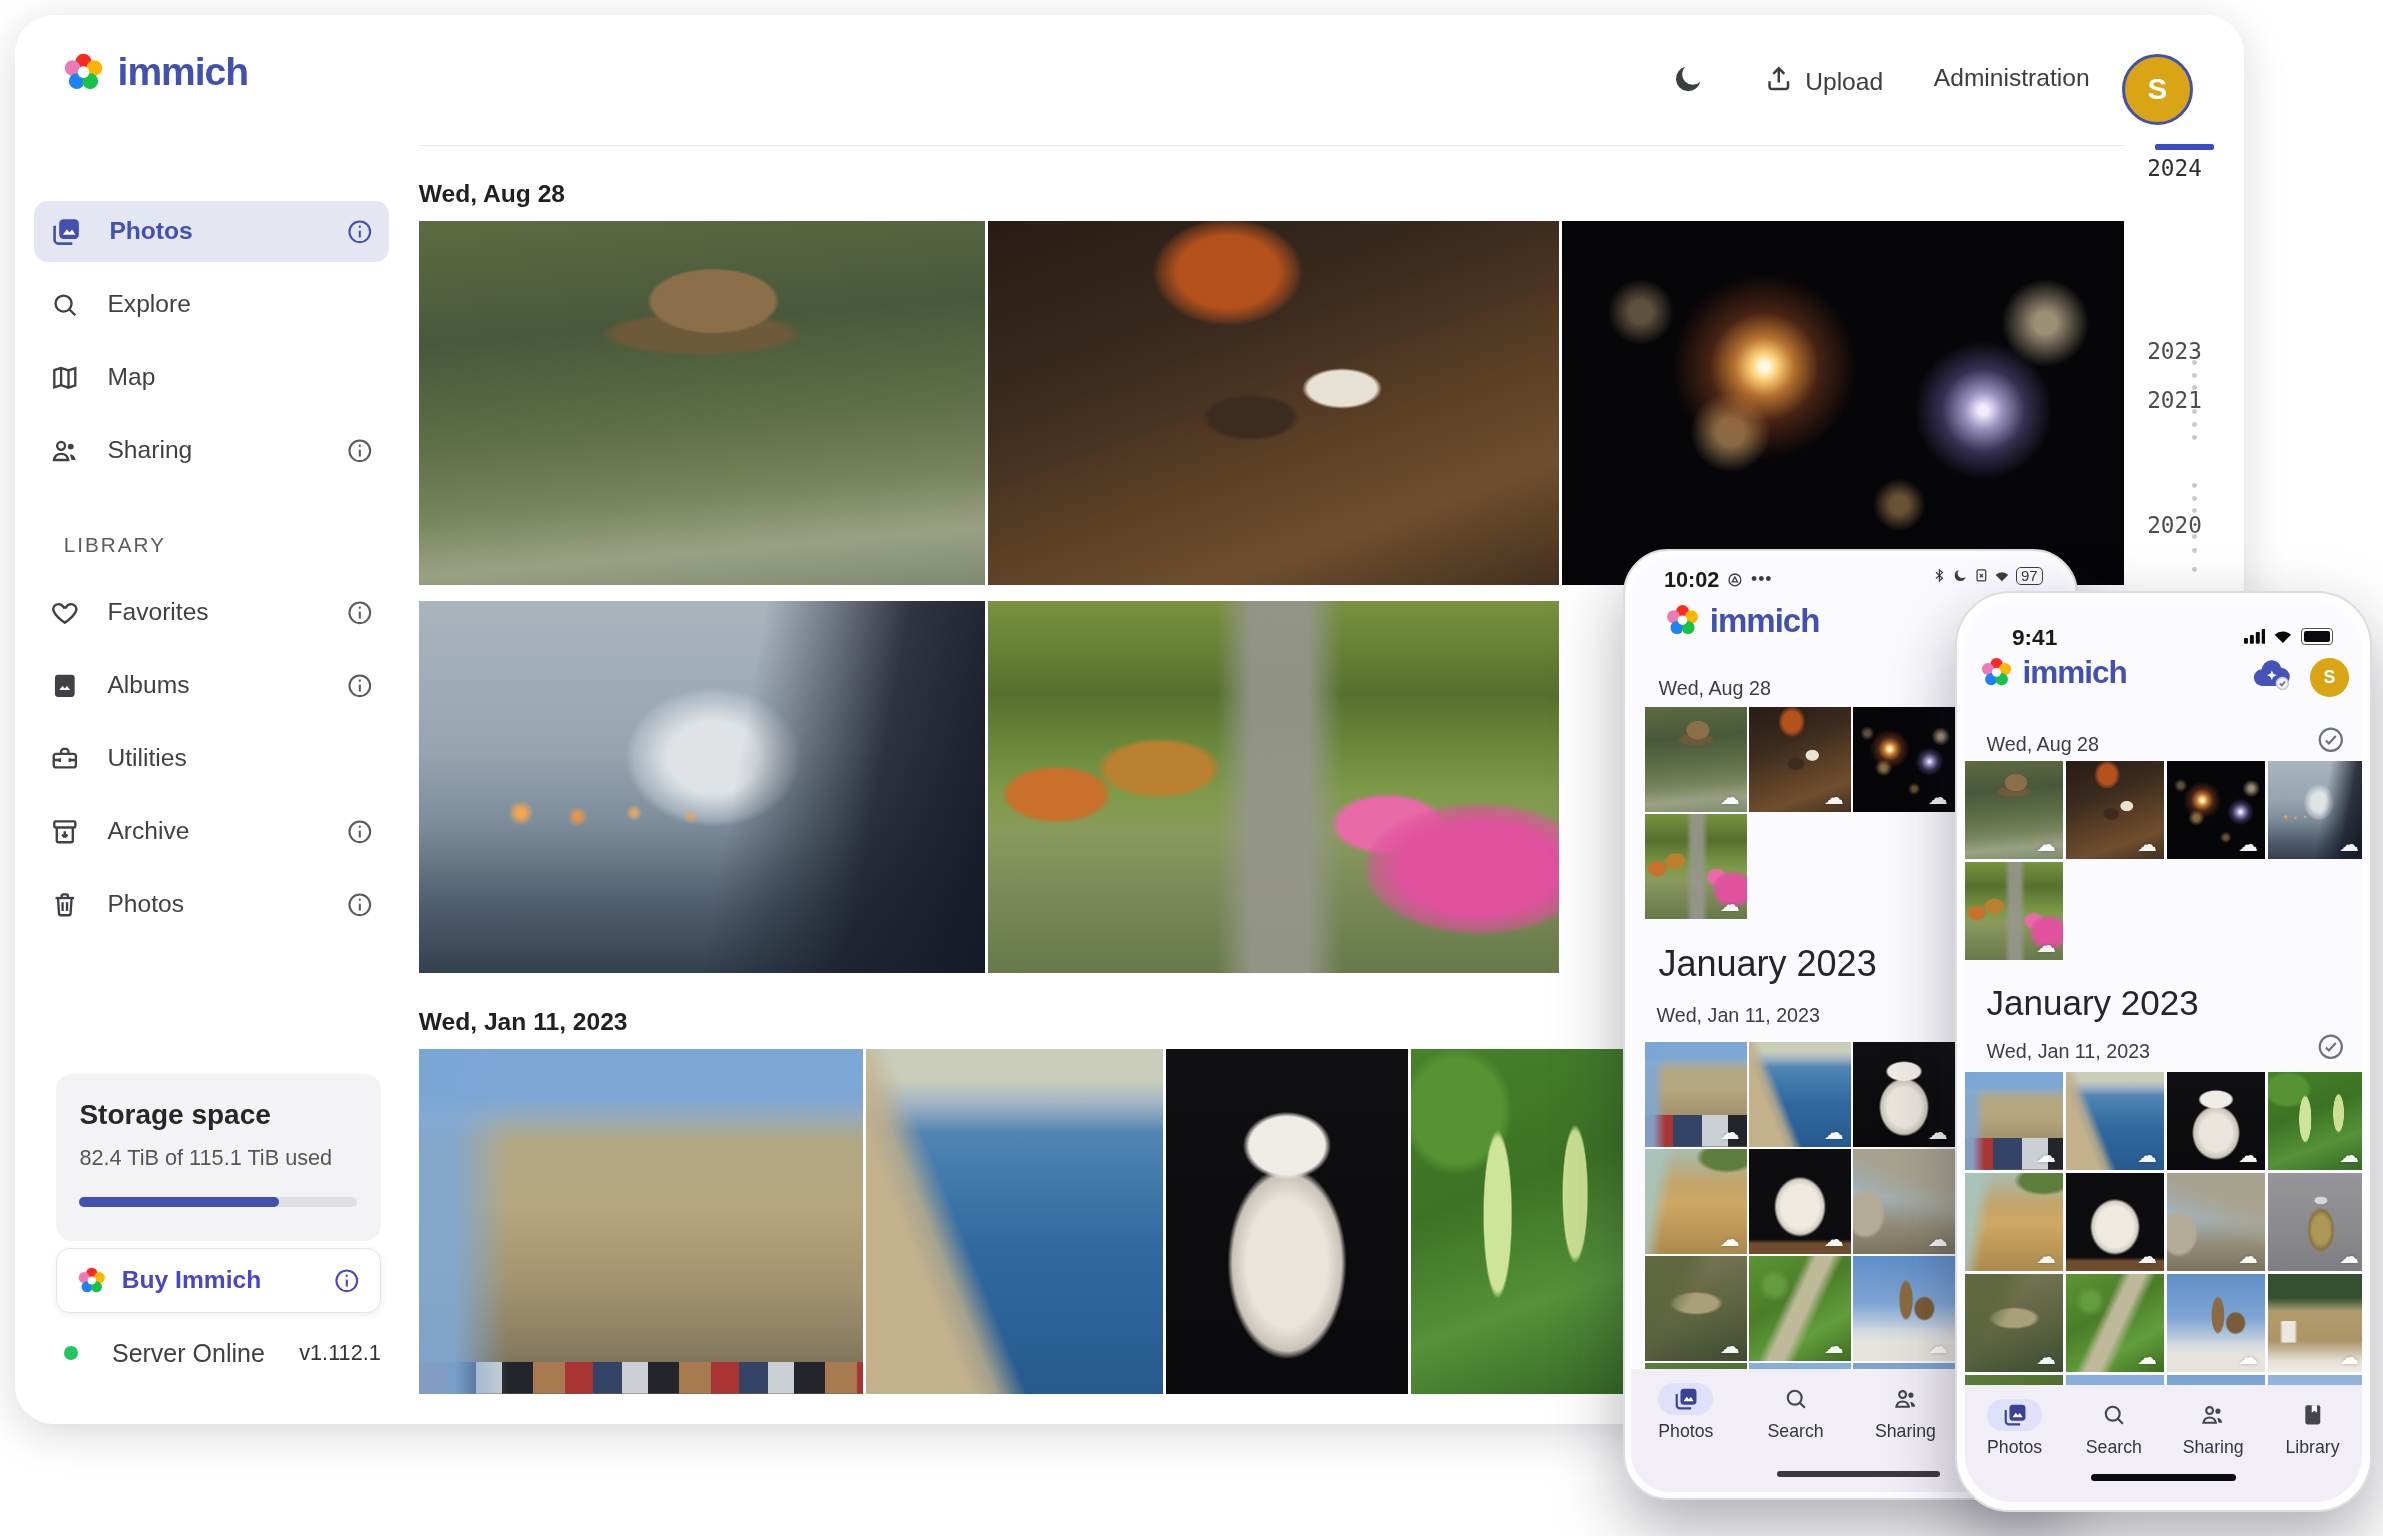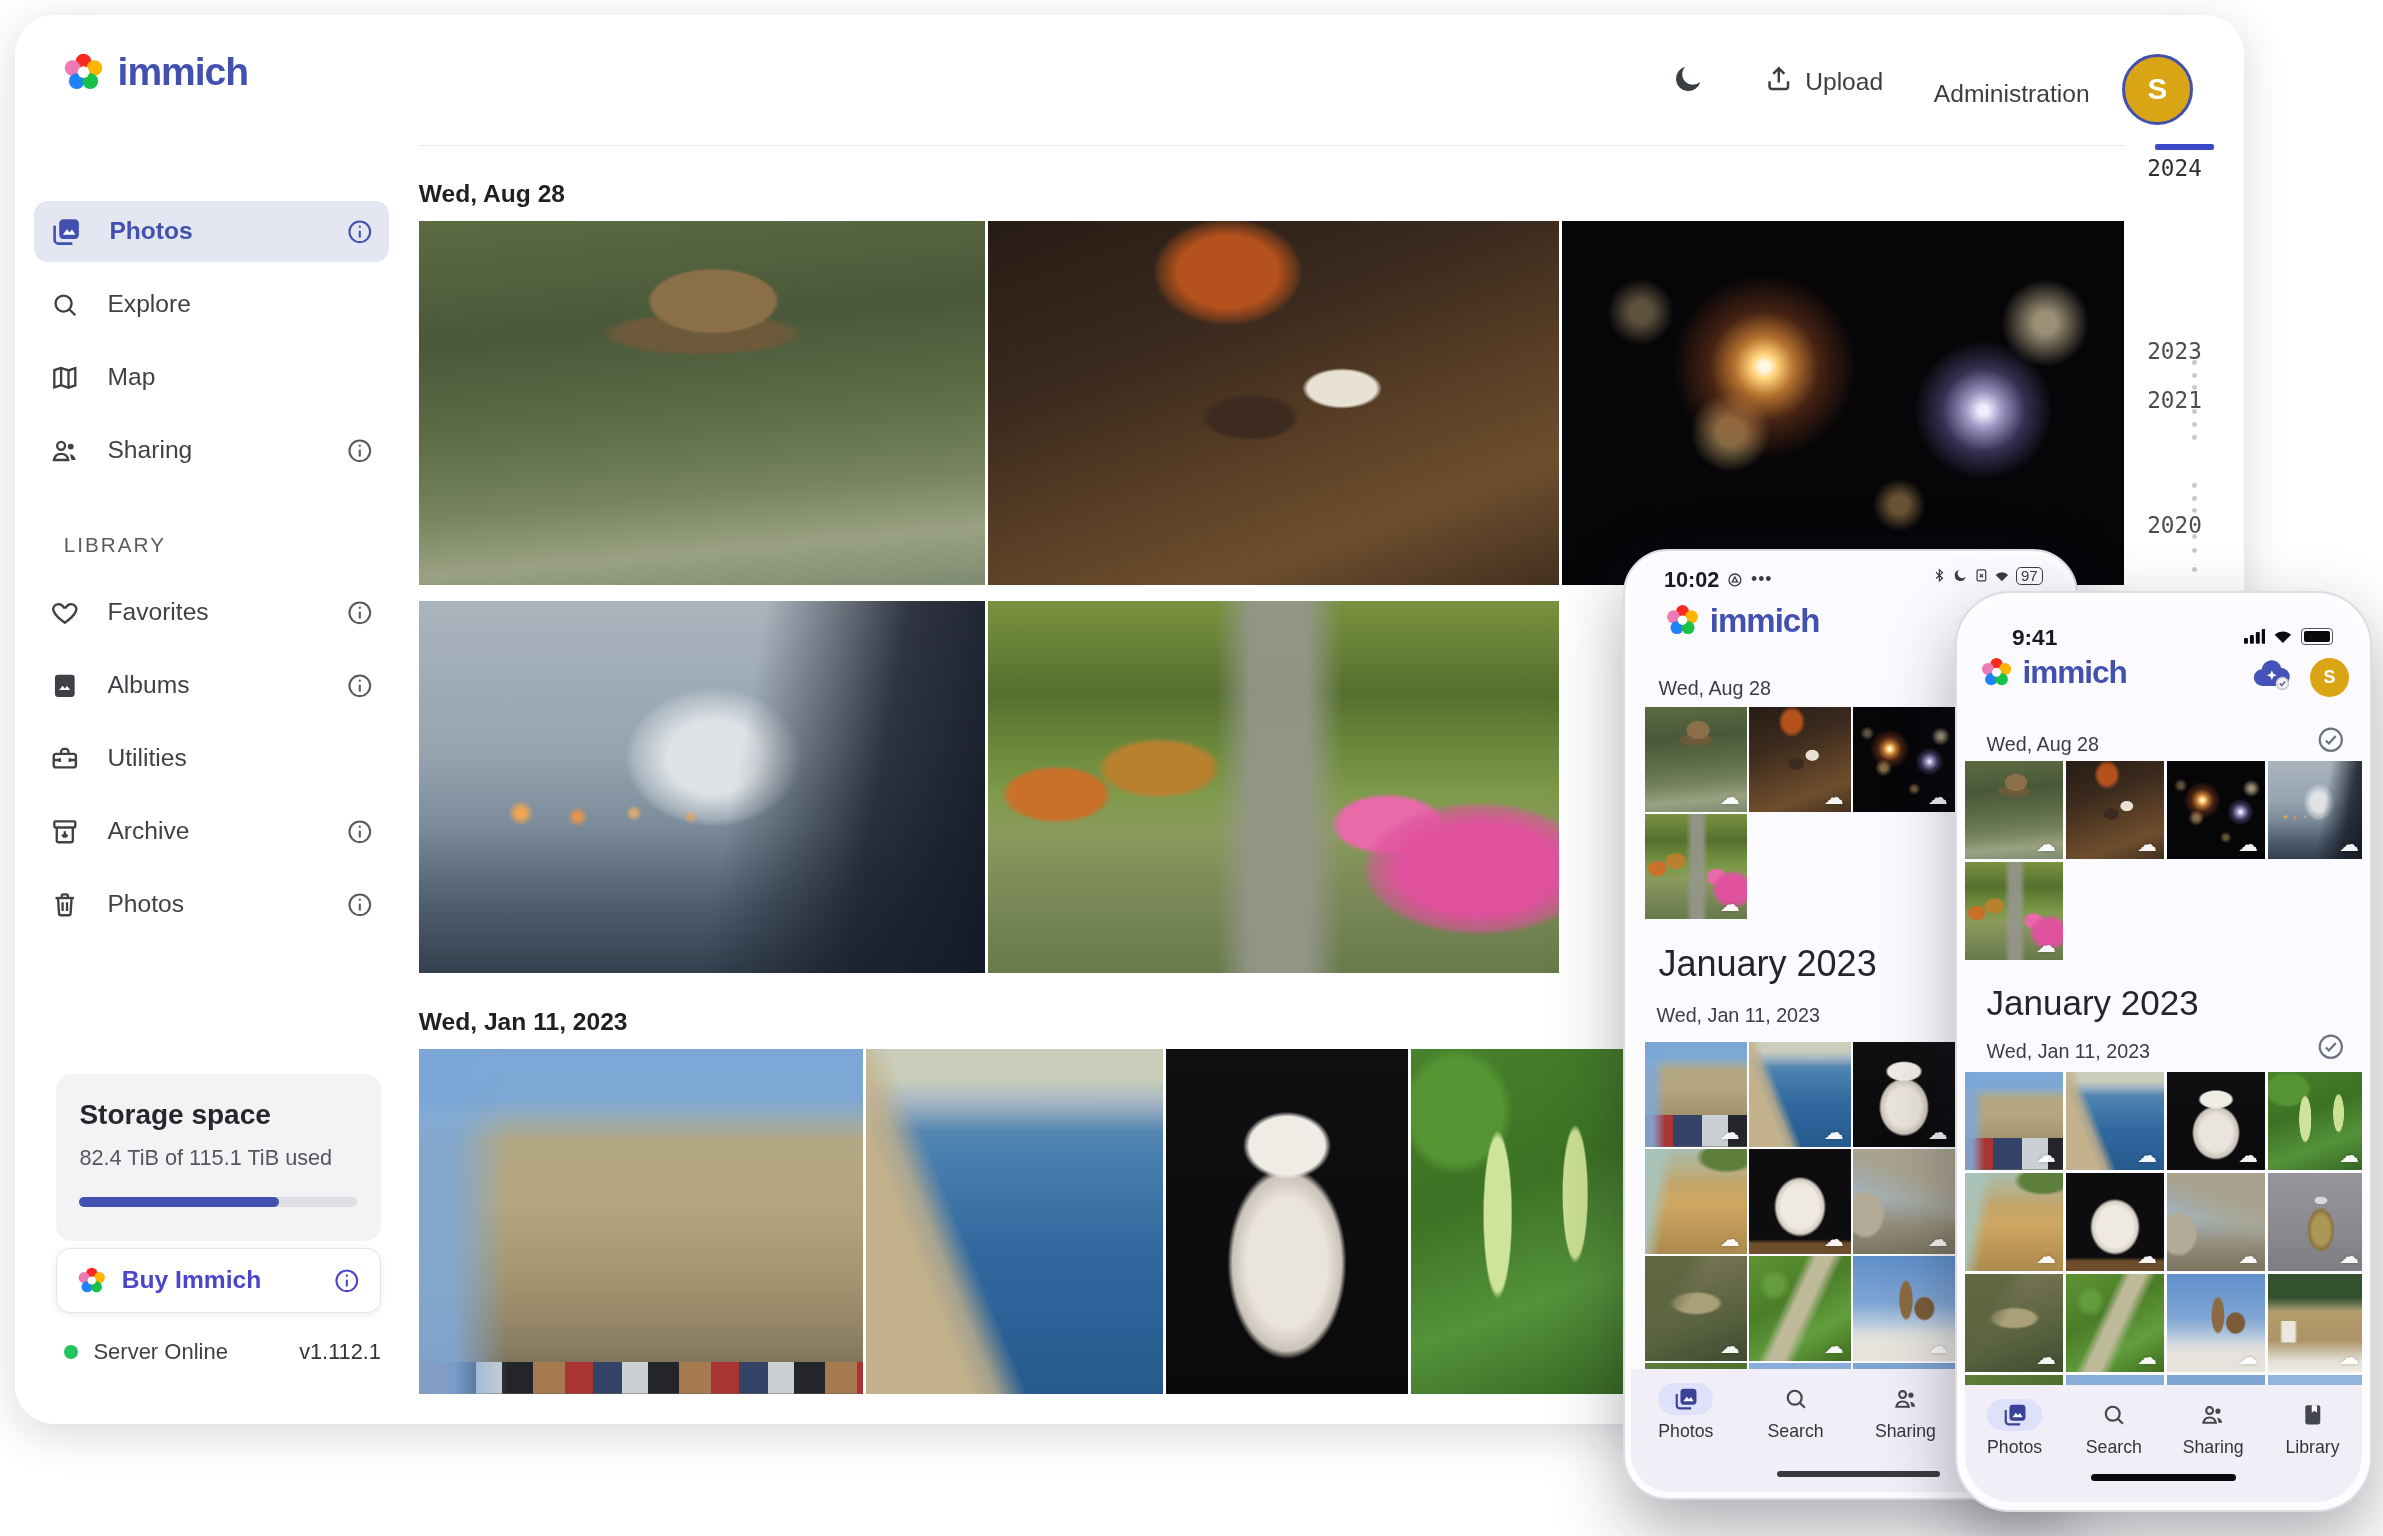--- a/index.html
+++ b/index.html
@@ -36,21 +36,21 @@
   #storage-card .t{font-size:28px;font-weight:700;color:#26262b;}
   #storage-card .u{font-size:21.7px;color:#55565c;margin-top:13.8px;}
   .bar-track{margin-top:25.6px;width:100%;height:9.9px;border-radius:4.9px;background:#dfdfe3;}
   .bar-fill{height:100%;border-radius:4.9px;background:#4250af;}
   #buy-btn{position:absolute;left:41px;top:1103px;width:325px;height:65px;background:#fff;border:1px solid #e2e3ef;
            border-radius:13.8px;box-shadow:0 2px 7.9px rgba(40,40,80,.08);display:flex;align-items:center;
            padding:0 19.7px;box-sizing:border-box;gap:13.8px;cursor:pointer;}
   #buy-btn .lbl{font-size:24.6px;font-weight:700;color:#4a46c9;flex:1;}
   #server-row{position:absolute;left:49px;top:1194px;width:317px;display:flex;align-items:center;gap:15.8px;}
   .dot{width:13.8px;height:13.8px;border-radius:50%;background:#22c55e;}
-  #server-row .s{font-size:22px;color:#3f3f46;flex:1;}
+  #server-row .s{font-size:25px;color:#3f3f46;flex:1;text-align:center;}
   #server-row .v{font-size:21.7px;color:#33333a;}
   
   .date-lbl{position:absolute;font-size:24.6px;font-weight:700;color:#1f1f24;}
   .drow{position:absolute;left:404px;display:flex;gap:3px;}
   .drow .tile{height:100%;flex:none;position:relative;}
   #drow1{top:206px;height:364px;}
   #drow2{top:586px;height:372px;}
   #drow3{top:1034px;height:345px;}
   #drow1 .tile:nth-child(1){width:566px}#drow1 .tile:nth-child(2){width:571px}#drow1 .tile:nth-child(3){width:562px}
   #drow2 .tile:nth-child(1){width:566px}#drow2 .tile:nth-child(2){width:571px}
@@ -218,21 +218,21 @@
       <span>
         <svg width="29.6" height="29.6" viewBox="0 0 24 24" fill="none" stroke="#3a3d42" stroke-width="2">
           <path d="M12 15V4"></path>
             <path d="m7.5 8 4.5-4.5L16.5 8"></path>
             <path d="M4.5 14v4.5A1.8 1.8 0 0 0 6.3 20.3h11.4a1.8 1.8 0 0 0 1.8-1.8V14"></path>
         </svg>
       </span>
       <span>Upload</span>
     </div>
 
-    <div class="hdr-item abs" style="left:1919px;top:49px;margin-top:16px;">
+    <div class="hdr-item abs" style="left:1919px;top:49px;">
       <span>Administration</span>
     </div>
 
     <div id="avatar">
       <span>S</span>
     </div>
   </div>
 
   <div id="sidebar">
     <div class="side-item active" style="top:56px;">

